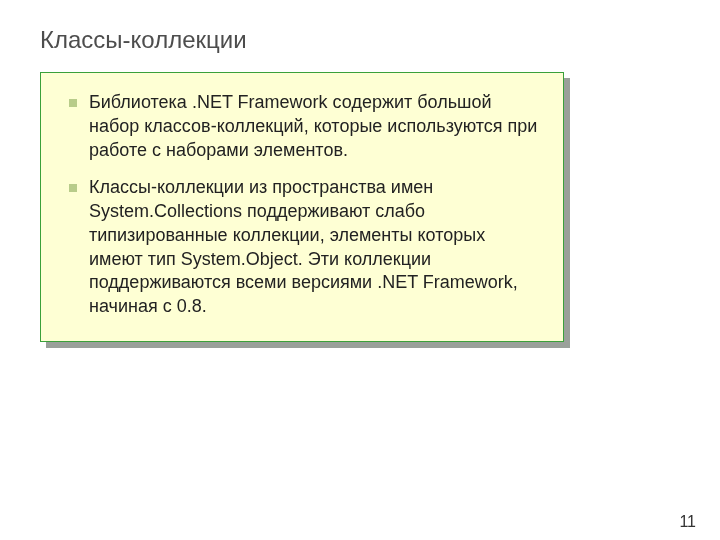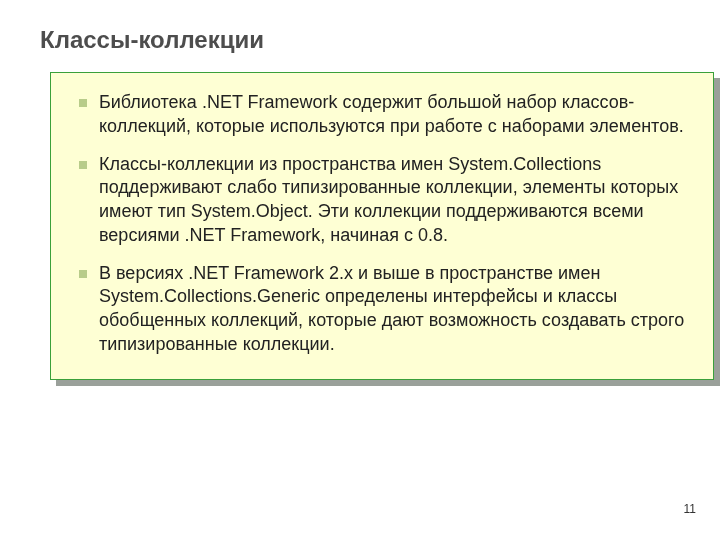--- a/index.html
+++ b/index.html
@@ -13,28 +13,28 @@
   }
   .slide {
     position: relative;
     width: 720px;
     height: 540px;
     box-sizing: border-box;
     padding: 20px 36px 30px 36px;
   }
   .title {
     font-size: 24px;
-    font-weight: bold;
+    font-weight: normal;
     color: #4d4d4d;
     margin: 6px 0 18px 4px;
   }
   .box-wrap {
     position: relative;
-    width: 664px;
-    margin-left: 14px;
+    width: 524px;
+    margin-left: 4px;
   }
   .shadow {
     position: absolute;
     top: 6px;
     left: 6px;
     width: 100%;
     height: 100%;
     background: #9aa09a;
   }
   .box {
@@ -63,36 +63,35 @@
     position: absolute;
     left: 0;
     top: 8px;
     width: 8px;
     height: 8px;
     background: #b8cc8a;
   }
   .pagenum {
     position: absolute;
     right: 24px;
-    bottom: 24px;
-    font-size: 12px;
+    bottom: 9px;
+    font-size: 16px;
     color: #333;
   }
 </style>
 </head>
 <body>
 
 <div class="slide">
   <div class="title">Классы-коллекции</div>
 
   <div class="box-wrap">
     <div class="shadow"></div>
     <div class="box">
       <ul class="items">
         <li><span> Библиотека .NET Framework содержит большой набор классов-коллекций, которые используются при работе с наборами элементов.</span></li>
         <li><span> Классы-коллекции из пространства имен System.Collections поддерживают слабо типизированные коллекции, элементы которых имеют тип System.Object.  Эти коллекции поддерживаются всеми версиями .NET Framework, начиная с 0.8.</span></li>
-        <li><span> В версиях .NET Framework 2.x  и выше в пространстве имен System.Collections.Generic определены интерфейсы и классы обобщенных коллекций, которые дают возможность создавать строго типизированные коллекции.</span></li>
       </ul>
     </div>
   </div>
 
   <div class="pagenum">11</div>
 </div>
 
 </body></html>

